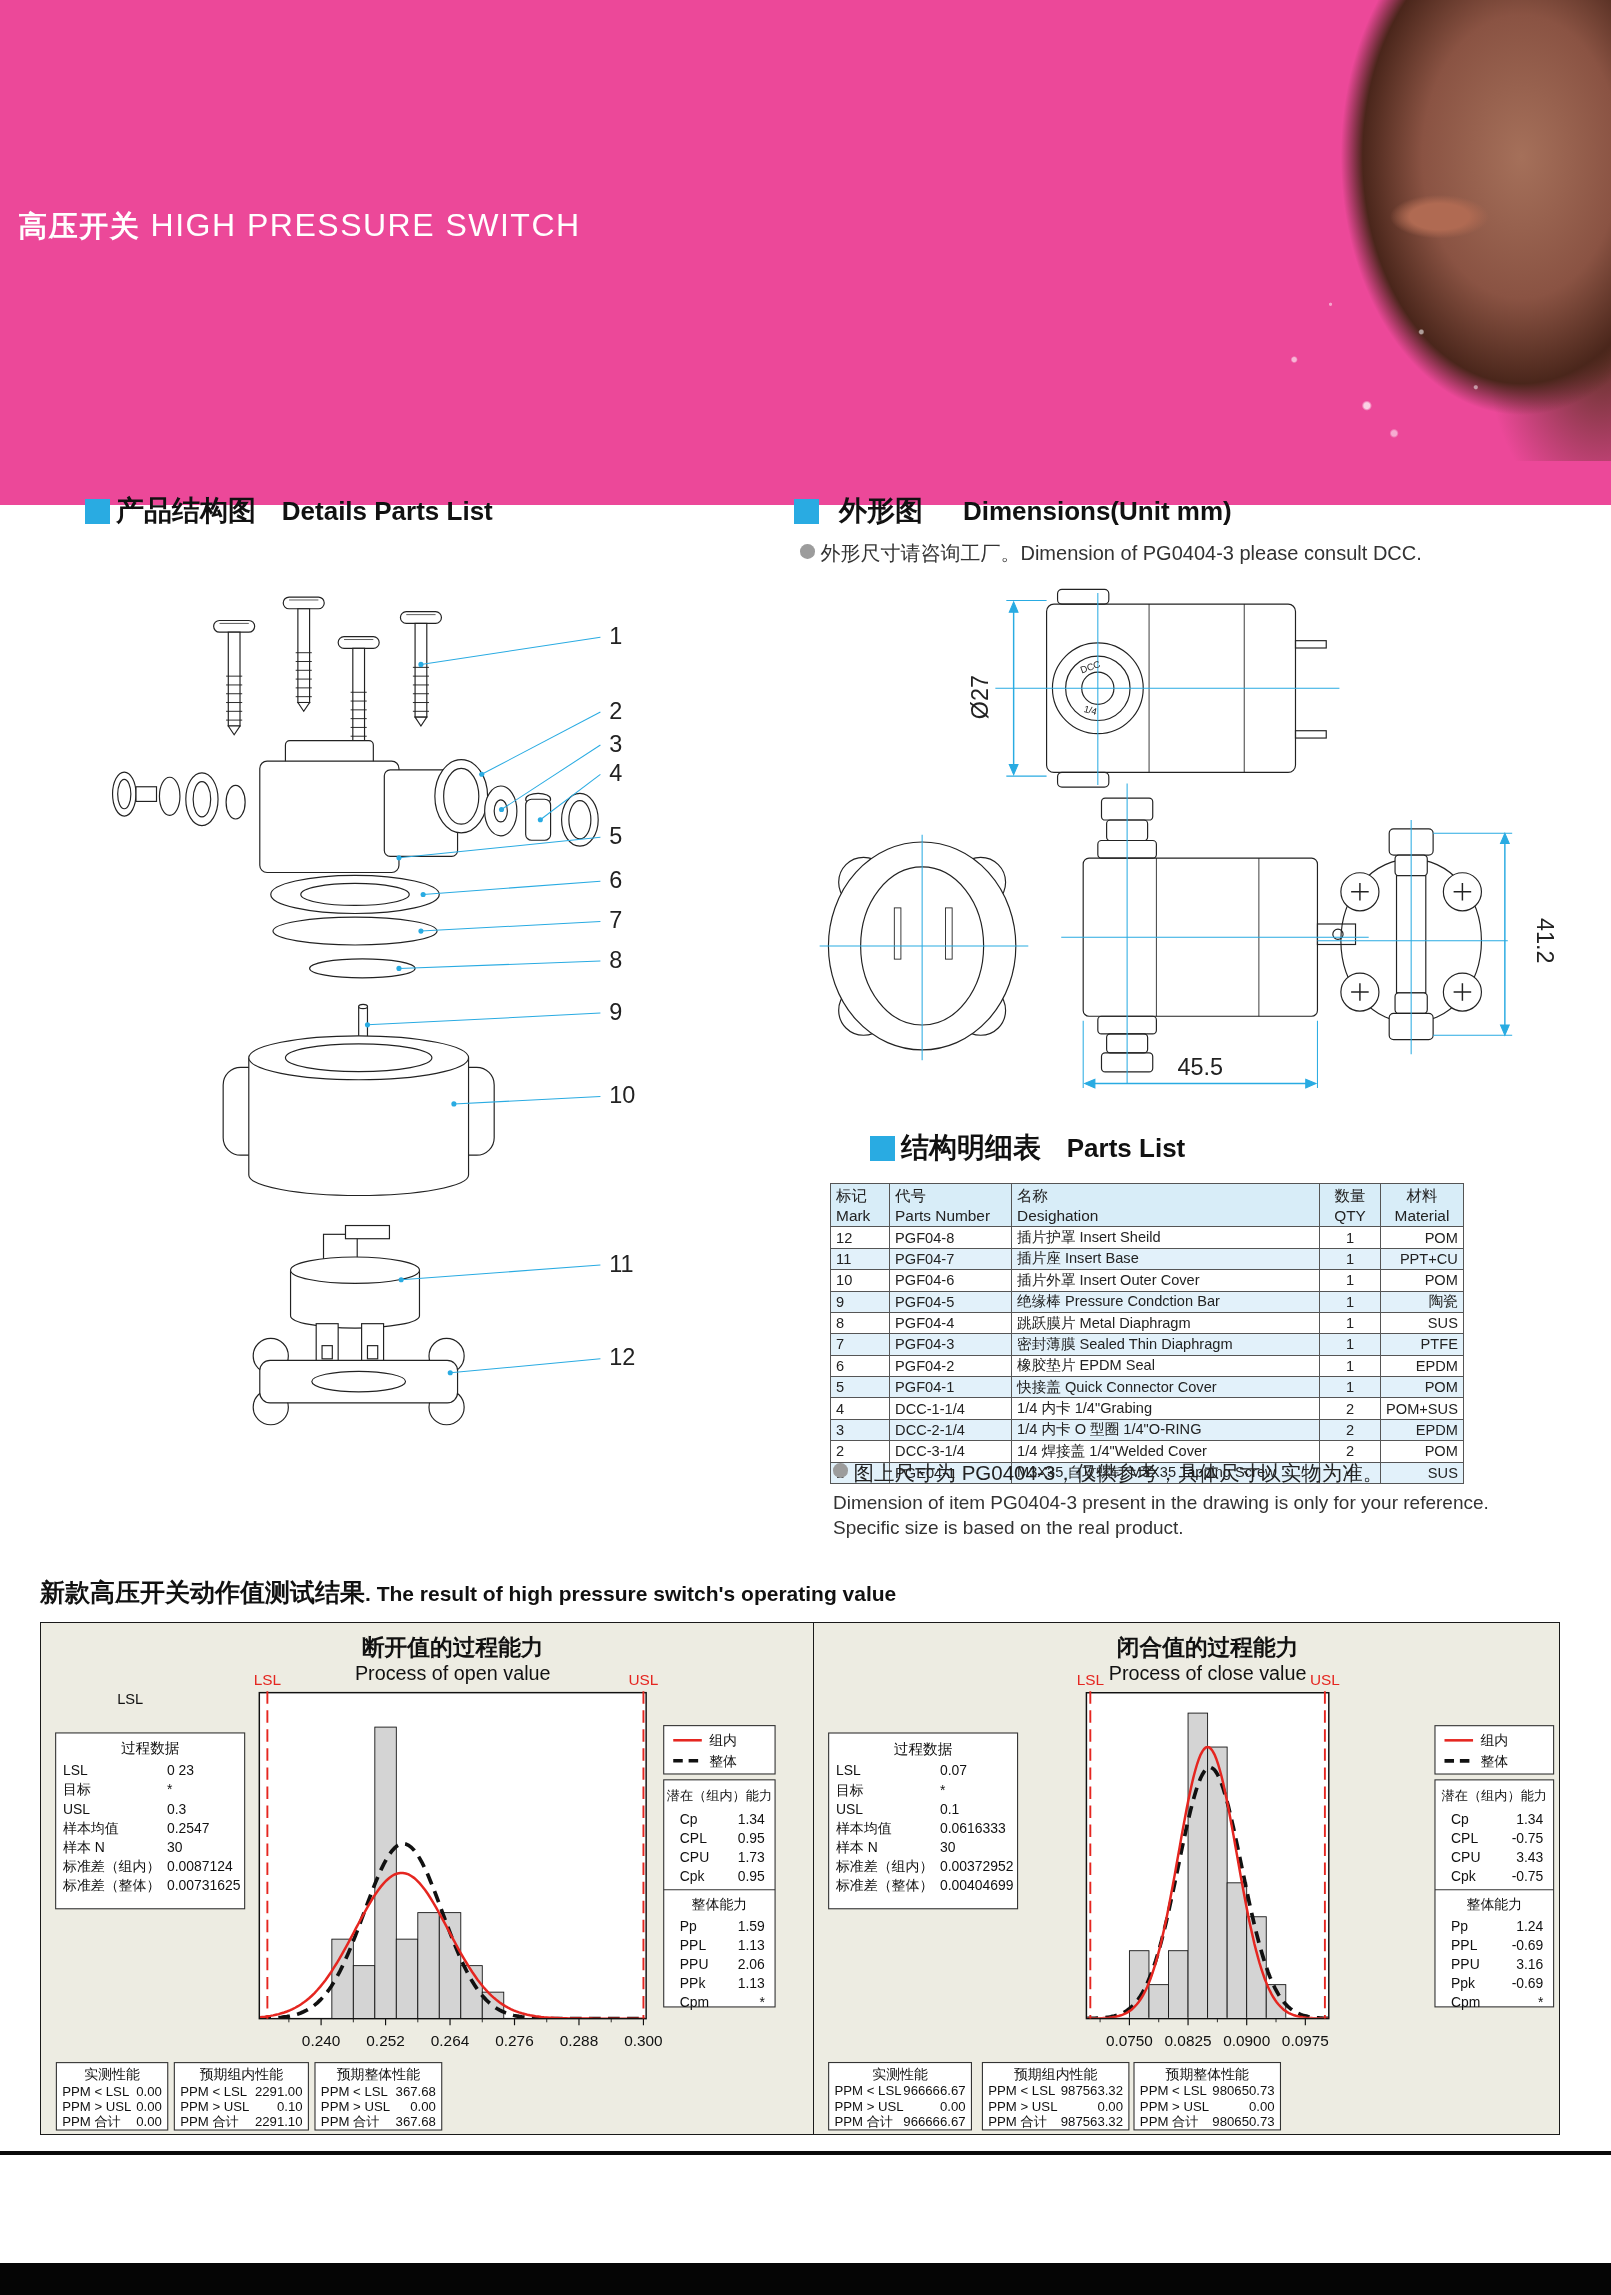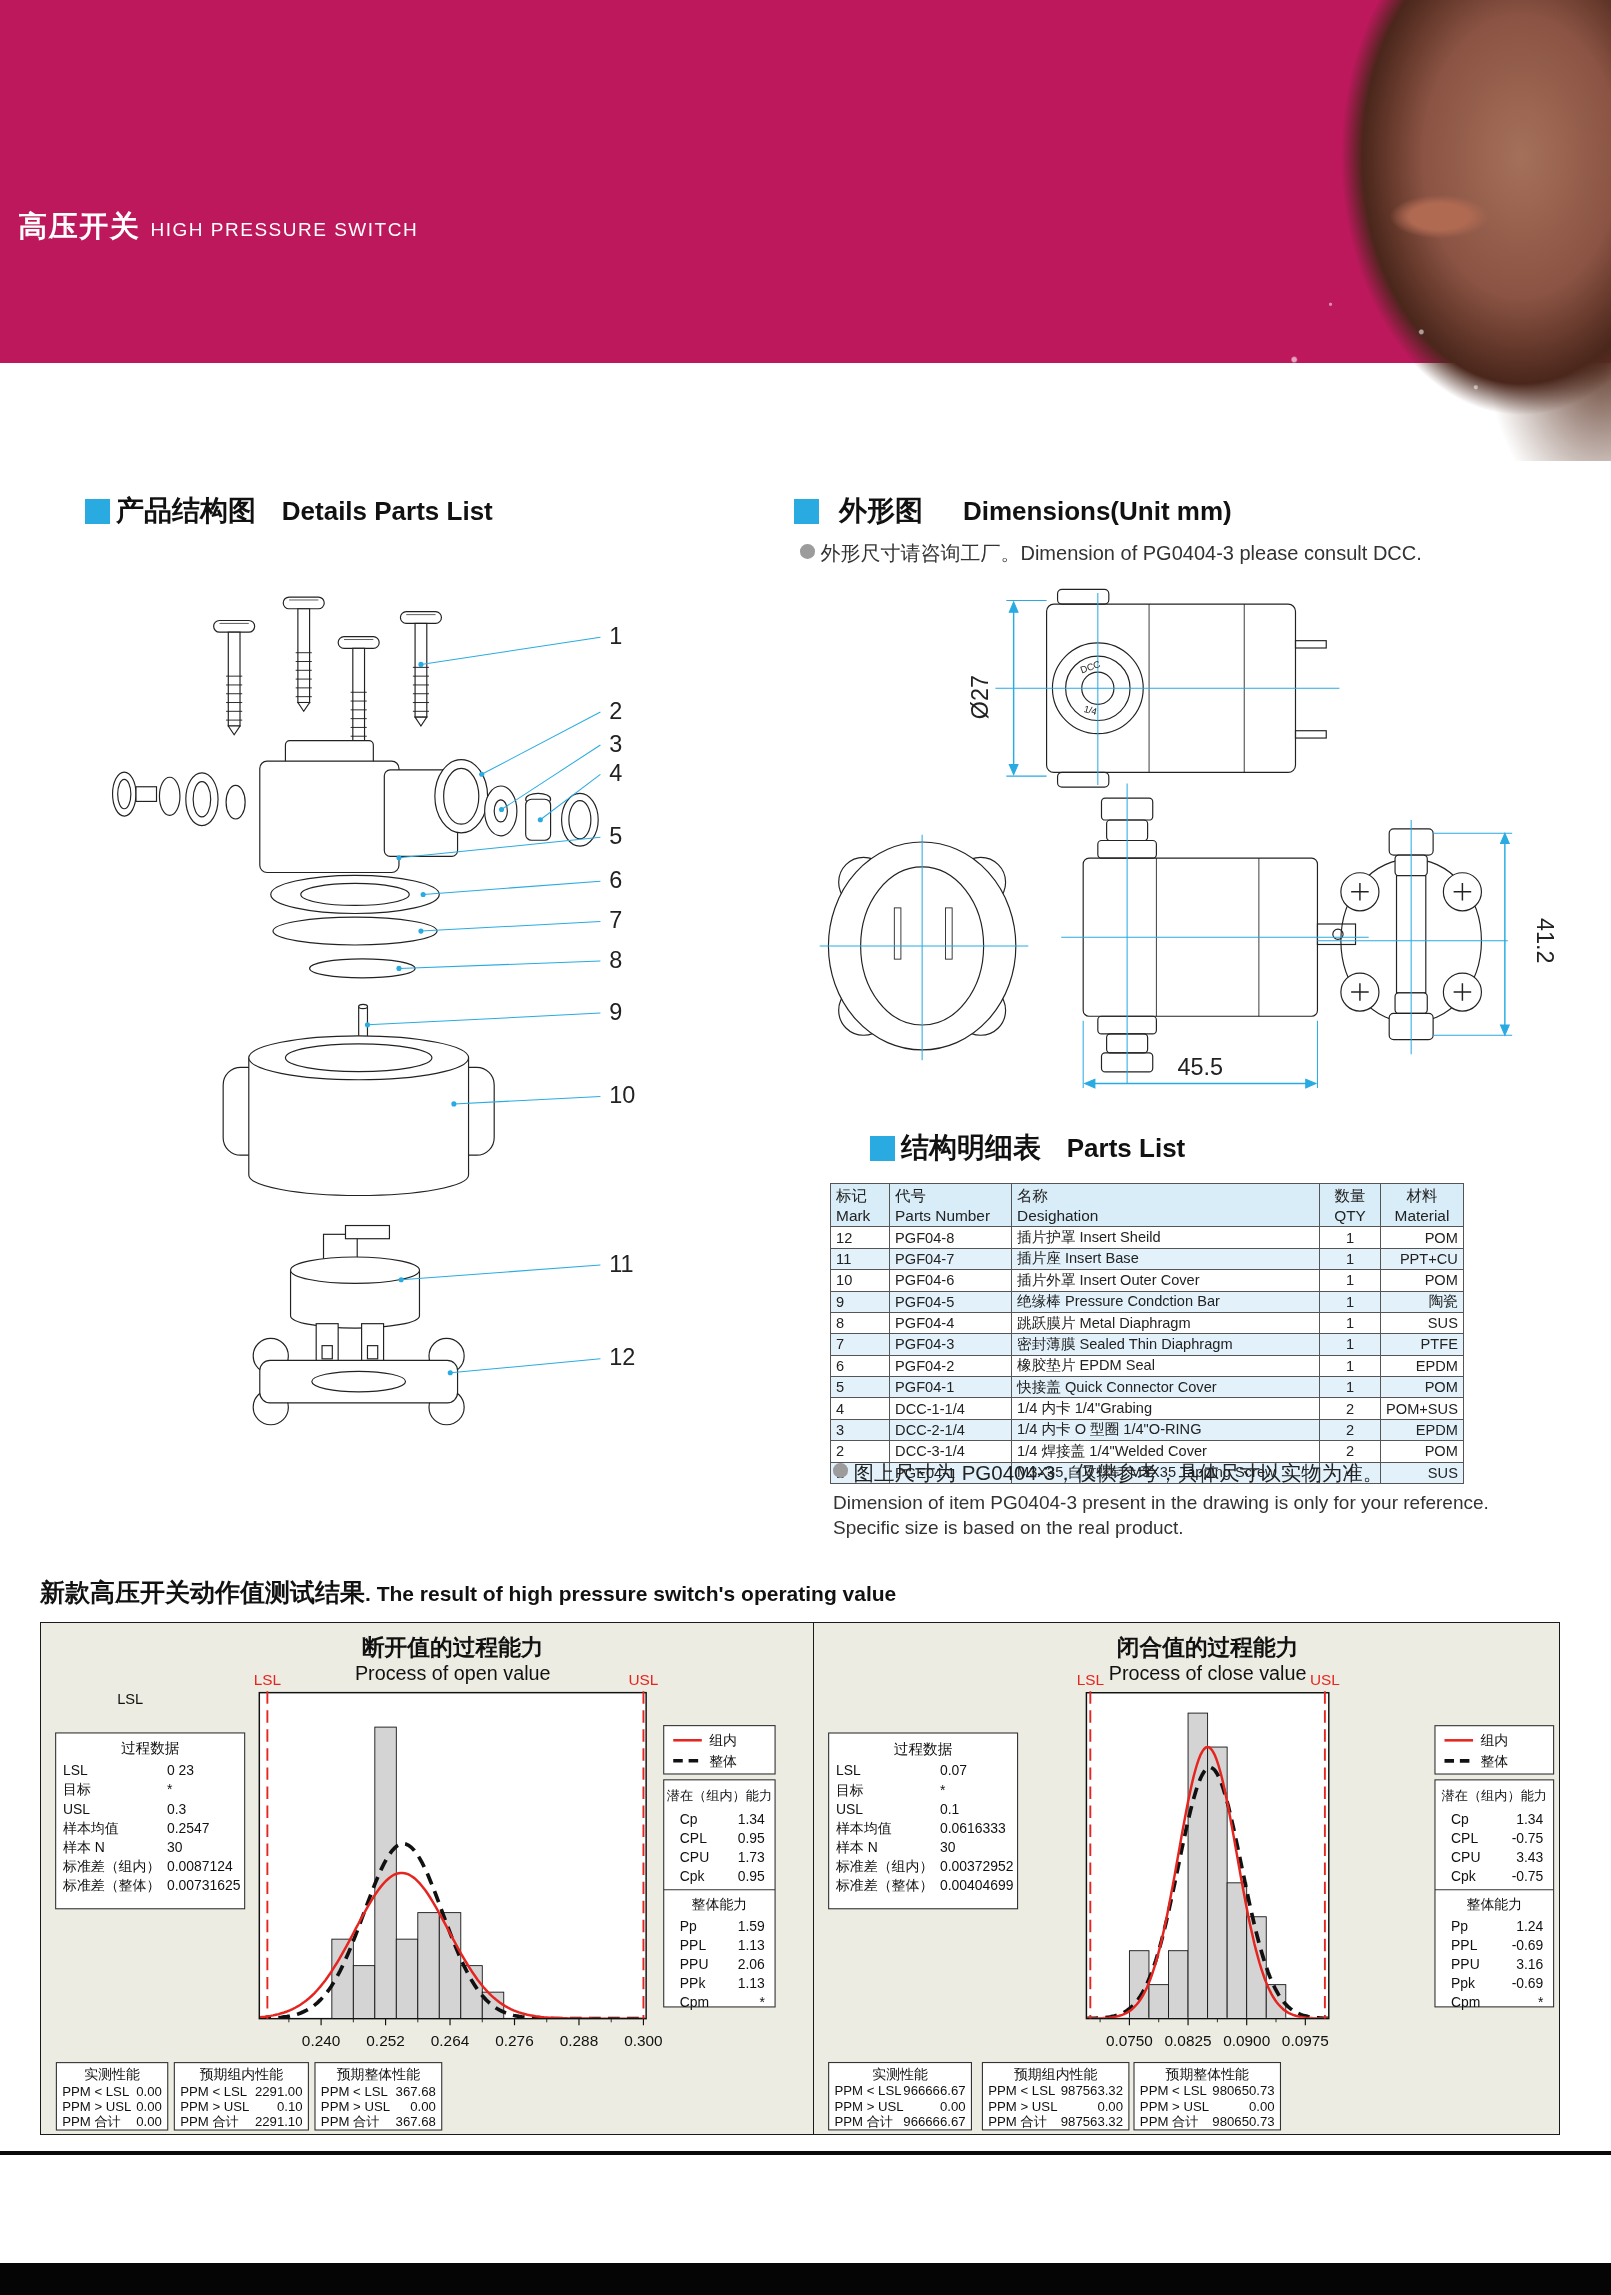--- a/index.html
+++ b/index.html
@@ -1,34 +1,34 @@
 <!DOCTYPE html>
 <html style="font-size:11.7px"><head>
 <meta charset="utf-8">
 <style>
   html,body{margin:0;padding:0;background:#888;}
   .page{position:relative;width:1612px;height:2295px;background:#ffffff;
         font-family:"Liberation Sans","DejaVu Sans",sans-serif;color:#111;overflow:hidden;}
   
-  .banner{position:absolute;left:0;top:0;width:1612px;height:363px;background:#be185d;}
+  .banner{position:absolute;left:0;top:0;width:1612px;height:505px;background:#ec4899;}
   .banner-photo{position:absolute;right:0;top:0;width:454px;height:461px;
     background:
       radial-gradient(circle 7.3px at 46% 88%, rgba(255,255,255,.75) 0 40%, transparent 70%),
       radial-gradient(circle 5.1px at 30% 78%, rgba(255,255,255,.6) 0 40%, transparent 70%),
       radial-gradient(circle 4.4px at 58% 72%, rgba(255,255,255,.55) 0 40%, transparent 70%),
       radial-gradient(circle 3.7px at 70% 84%, rgba(255,255,255,.5) 0 40%, transparent 70%),
       radial-gradient(circle 2.9px at 38% 66%, rgba(255,255,255,.5) 0 40%, transparent 70%),
       radial-gradient(circle 6.6px at 52% 94%, rgba(255,255,255,.55) 0 40%, transparent 70%),
       radial-gradient(ellipse 66px 29px at 62% 47%, #b06a52 0 45%, transparent 75%),
       radial-gradient(ellipse 220px 315px at 80% 34%, #a5705a 0%, #8a5343 45%, #4a261b 72%, rgba(9,2,3,0) 82%),
       radial-gradient(ellipse 146px 220px at 98% 75%, #5a3222 0%, rgba(9,2,3,0) 80%);
   }
   .banner-title{position:absolute;left:18.3px;top:207px;display:flex;align-items:baseline;gap:10.3px;color:#fff;}
   .banner-title .zh{font-size:29px;font-weight:700;letter-spacing:1.5px;}
-  .banner-title .en{font-size:19px;font-weight:400;letter-spacing:1.5px;}
+  .banner-title .en{font-size:32px;font-weight:400;letter-spacing:1.5px;}
   
   .sec-head{position:absolute;display:flex;align-items:center;gap:5.9px;}
   .sq{width:25px;height:25px;background:#29ABE2;flex:0 0 auto;}
   .sec-head .zh{font-size:28px;font-weight:700;}
   .sec-head .en{font-size:26px;font-weight:600;margin-left:20px;}
   .bullet-note{position:absolute;display:flex;align-items:flex-start;gap:5.9px;color:#333;font-size:20px;}
   .dot{width:14.6px;height:14.6px;border-radius:50%;background:#9c9c9c;margin-top:4.4px;flex:0 0 auto;}
   
   table.parts{position:absolute;left:830px;top:1183px;border-collapse:collapse;table-layout:fixed;
               font-size:14.6px;color:#222;}

